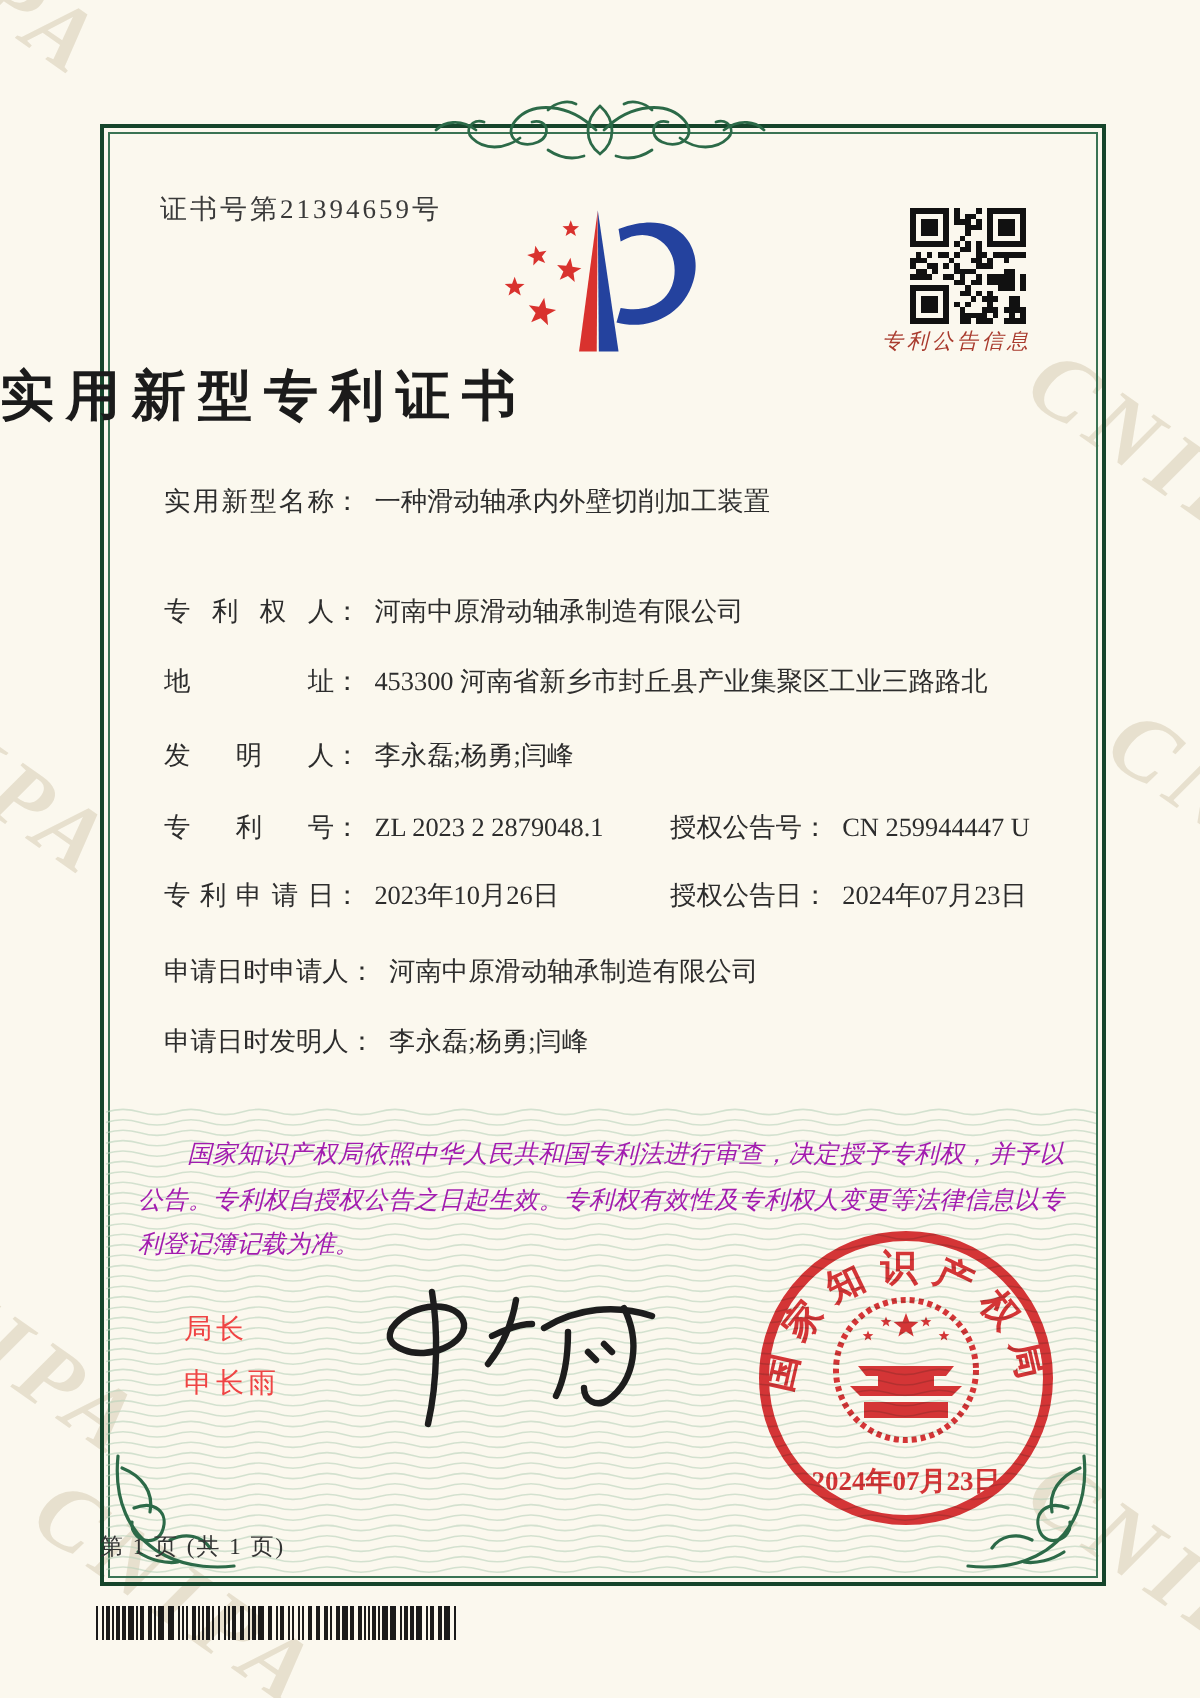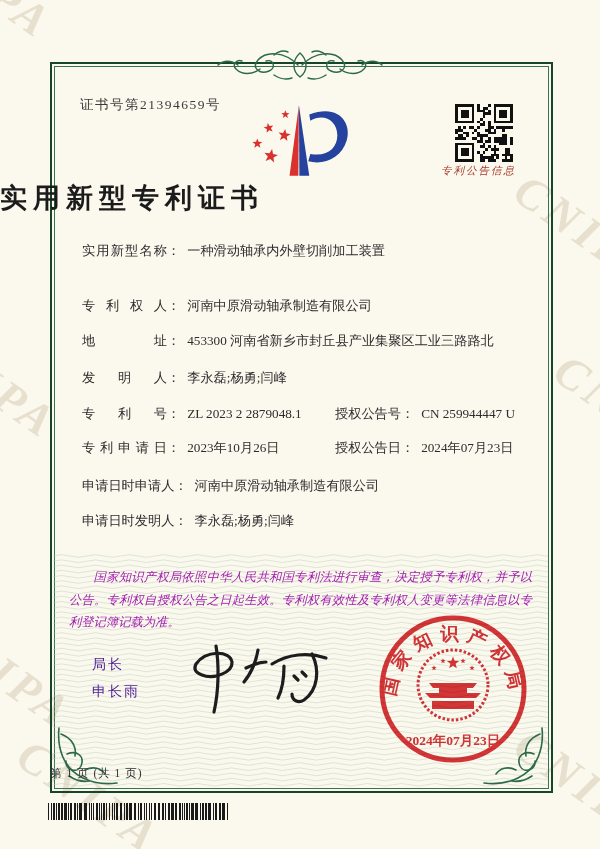--- a/index.html
+++ b/index.html
@@ -14,21 +14,21 @@
   .qrcap{position:absolute;left:441px;top:164px;width:96px;text-align:left;font-size:10.5px;
          letter-spacing:2px;color:#a93b2e;font-style:italic;}
   .title{position:absolute;left:0;top:180px;width:600px;font-size:27px;
          font-weight:bold;letter-spacing:6px;color:#1b1b1b;}
   .row{position:absolute;left:82px;font-size:13.2px;color:#2d2d2d;white-space:nowrap;}
   .fl{display:inline-block;width:85px;text-align:justify;text-align-last:justify;}
   .fv{margin-left:7px;}
   .rcol{position:absolute;left:253px;top:0;}
   .statement{position:absolute;left:69px;top:566px;width:463px;font-size:12.3px;font-style:italic;
              line-height:1.85;text-align:justify;text-indent:2em;color:#a21caf;}
-  .signer{position:absolute;left:92px;font-size:14px;letter-spacing:2px;color:#4c1d95;}
+  .signer{position:absolute;left:92px;font-size:14px;letter-spacing:2px;color:#ef4444;}
   .footer{position:absolute;left:50px;top:766px;width:501px;text-align:left;font-size:11.5px;
           letter-spacing:1px;color:#333;}
   svg{display:block;}
   .abs{position:absolute;}
 </style>
 </head>
 <body>
 
 <div class="page">
 

